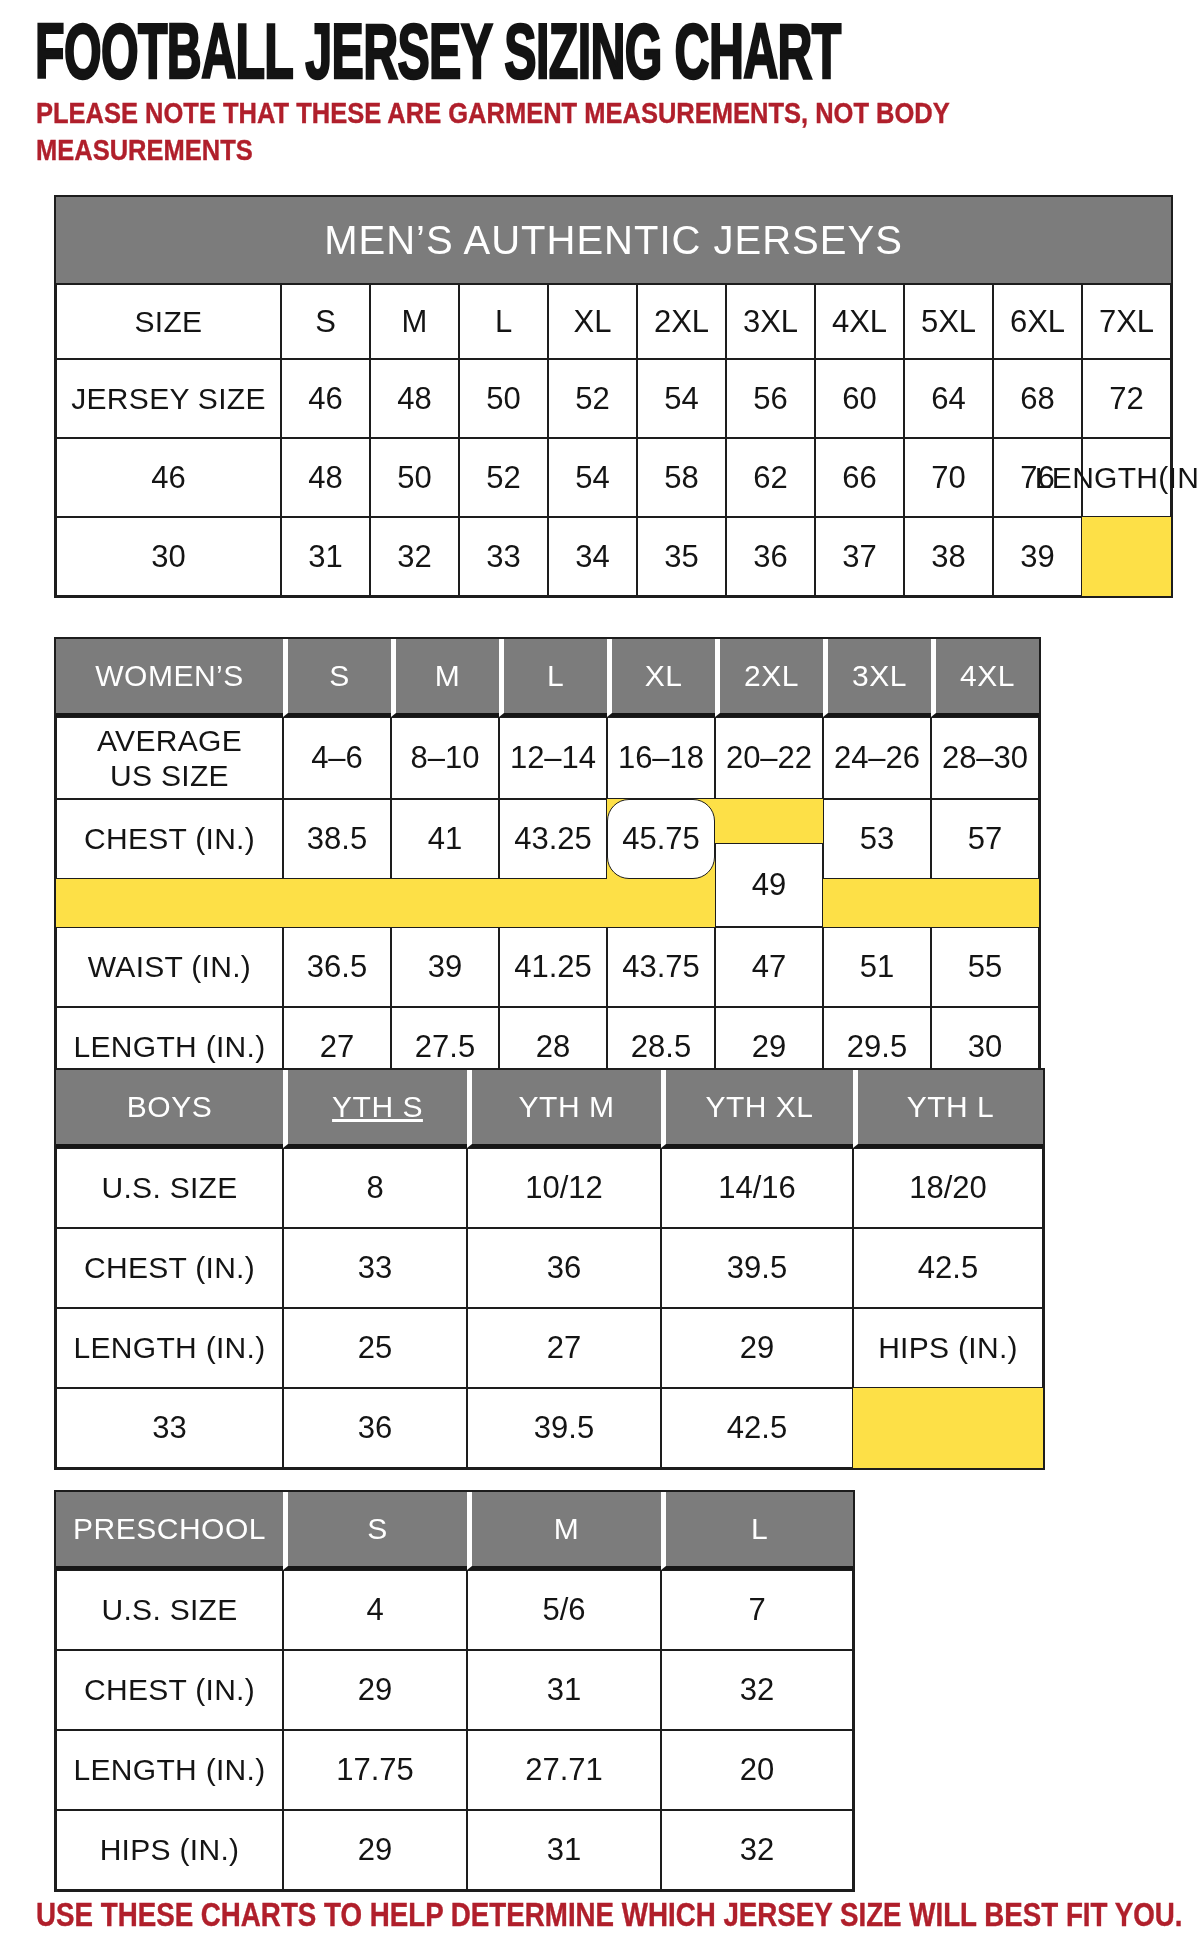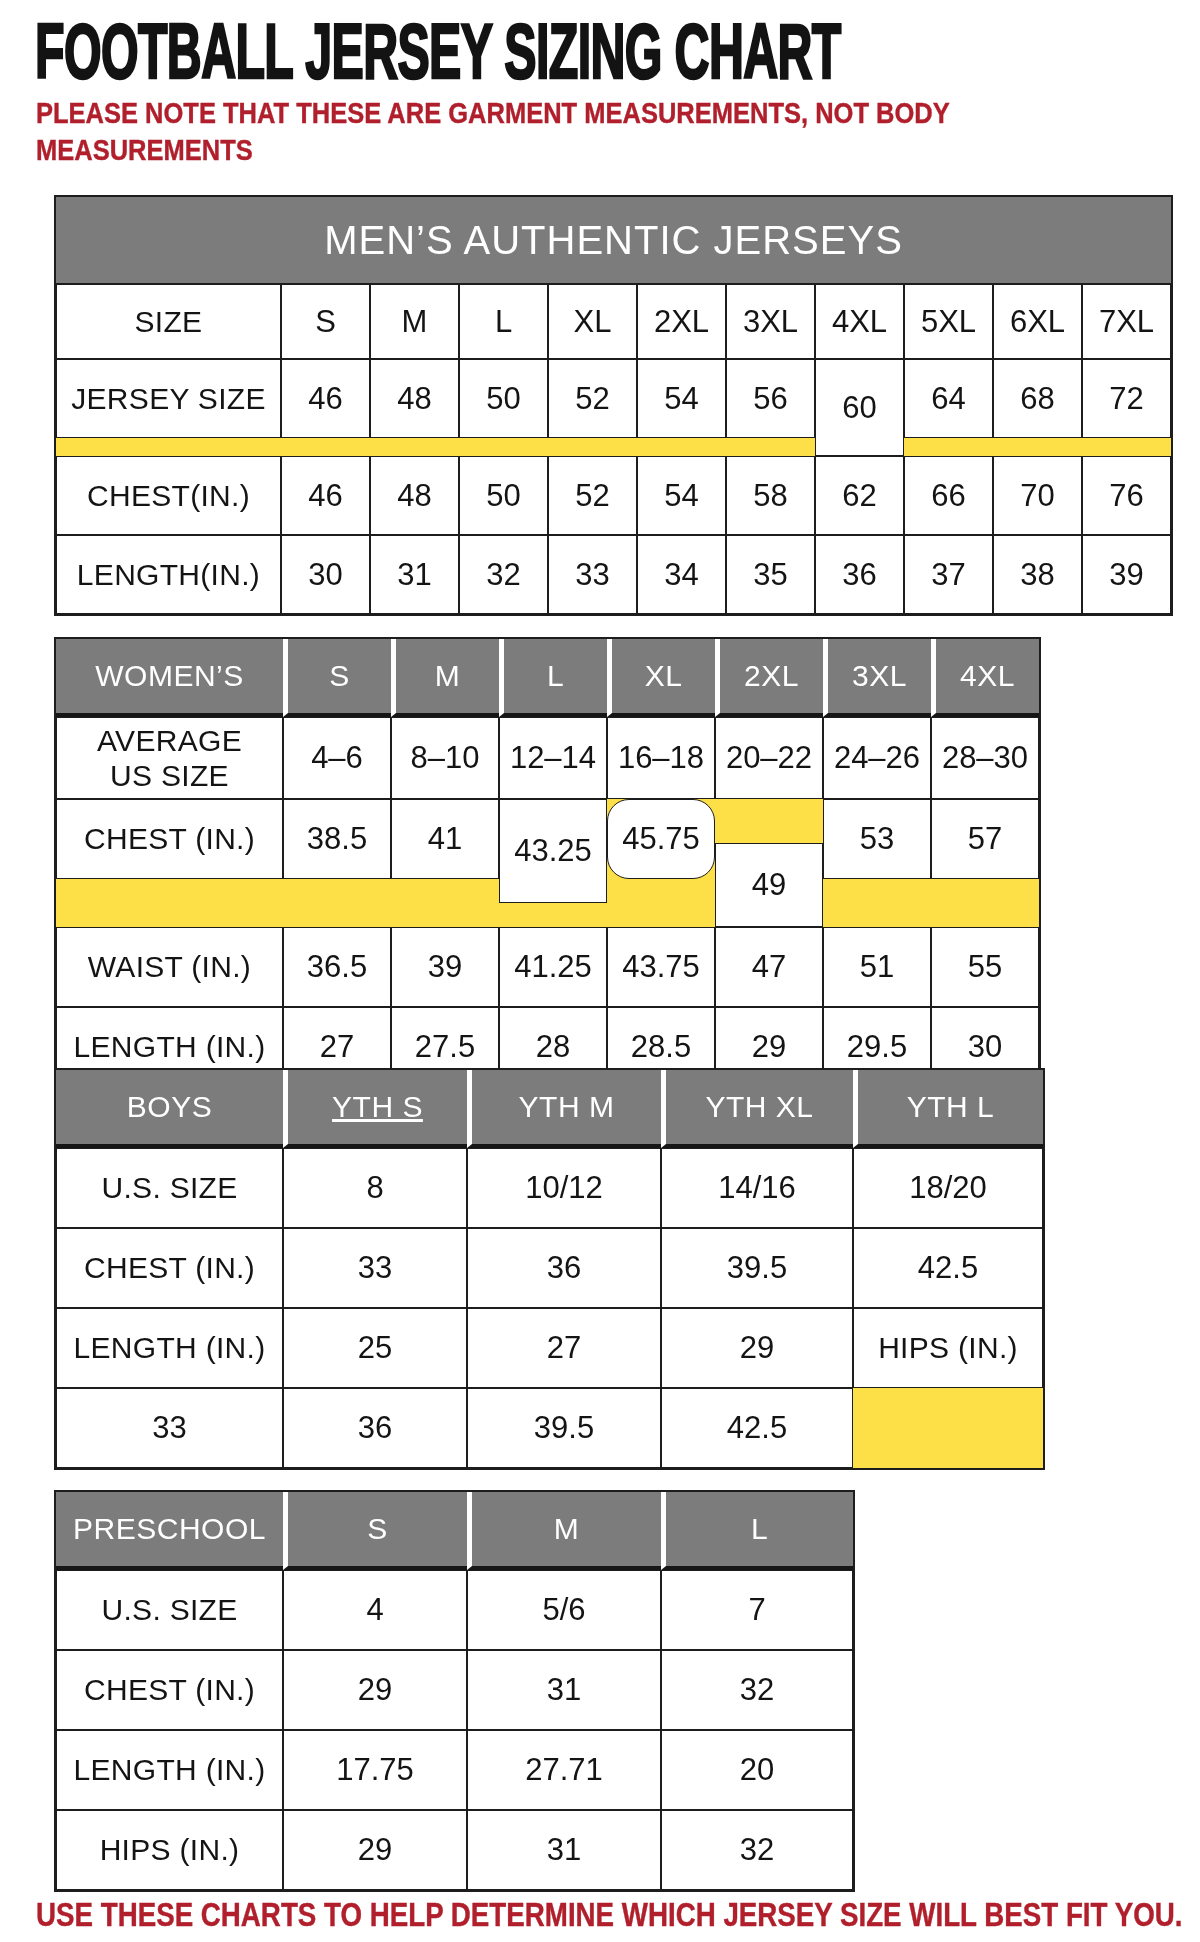--- a/index.html
+++ b/index.html
@@ -96,25 +96,24 @@
       <div class="cell value" style="height: 75px;">5XL</div>
       <div class="cell value" style="height: 75px;">6XL</div>
       <div class="cell value" style="height: 75px;">7XL</div>
       <div class="cell label" style="height: 79px;">JERSEY SIZE</div>
       <div class="cell value" style="height: 79px;">46</div>
       <div class="cell value" style="height: 79px;">48</div>
       <div class="cell value" style="height: 79px;">50</div>
       <div class="cell value" style="height: 79px;">52</div>
       <div class="cell value" style="height: 79px;">54</div>
       <div class="cell value" style="height: 79px;">56</div>
-      <div class="cell value" style="height: 97px;">60</div>
+      <div class="cell value" style="height: 79px;">60</div>
       <div class="cell value" style="height: 79px;">64</div>
       <div class="cell value" style="height: 79px;">68</div>
       <div class="cell value" style="height: 79px;">72</div>
-      <div class="cell label" style="height: 79px;">CHEST(IN.)</div>
       <div class="cell value" style="height: 79px;">46</div>
       <div class="cell value" style="height: 79px;">48</div>
       <div class="cell value" style="height: 79px;">50</div>
       <div class="cell value" style="height: 79px;">52</div>
       <div class="cell value" style="height: 79px;">54</div>
       <div class="cell value" style="height: 79px;">58</div>
       <div class="cell value" style="height: 79px;">62</div>
       <div class="cell value" style="height: 79px;">66</div>
       <div class="cell value" style="height: 79px;">70</div>
       <div class="cell value" style="height: 79px;">76</div>
@@ -145,21 +144,21 @@
       <div class="cell value" style="height: 82px;">4–6</div>
       <div class="cell value" style="height: 82px;">8–10</div>
       <div class="cell value" style="height: 82px;">12–14</div>
       <div class="cell value" style="height: 82px;">16–18</div>
       <div class="cell value" style="height: 82px;">20–22</div>
       <div class="cell value" style="height: 82px;">24–26</div>
       <div class="cell value" style="height: 82px;">28–30</div>
       <div class="cell label" style="height: 80px;">CHEST (IN.)</div>
       <div class="cell value" style="height: 80px;">38.5</div>
       <div class="cell value" style="height: 80px;">41</div>
-      <div class="cell value" style="height: 104px;">43.25</div>
+      <div class="cell value" style="height: 80px;">43.25</div>
       <div class="cell value" style="height: 80px; border-radius: 22px;">45.75</div>
       <div class="cell value" style="height: 84px; margin-top: 44px;">49</div>
       <div class="cell value" style="height: 80px;">53</div>
       <div class="cell value" style="height: 80px;">57</div>
       <div class="cell label" style="height: 80px;">WAIST (IN.)</div>
       <div class="cell value" style="height: 80px;">36.5</div>
       <div class="cell value" style="height: 80px;">39</div>
       <div class="cell value" style="height: 80px;">41.25</div>
       <div class="cell value" style="height: 80px;">43.75</div>
       <div class="cell value" style="height: 80px;">47</div>

